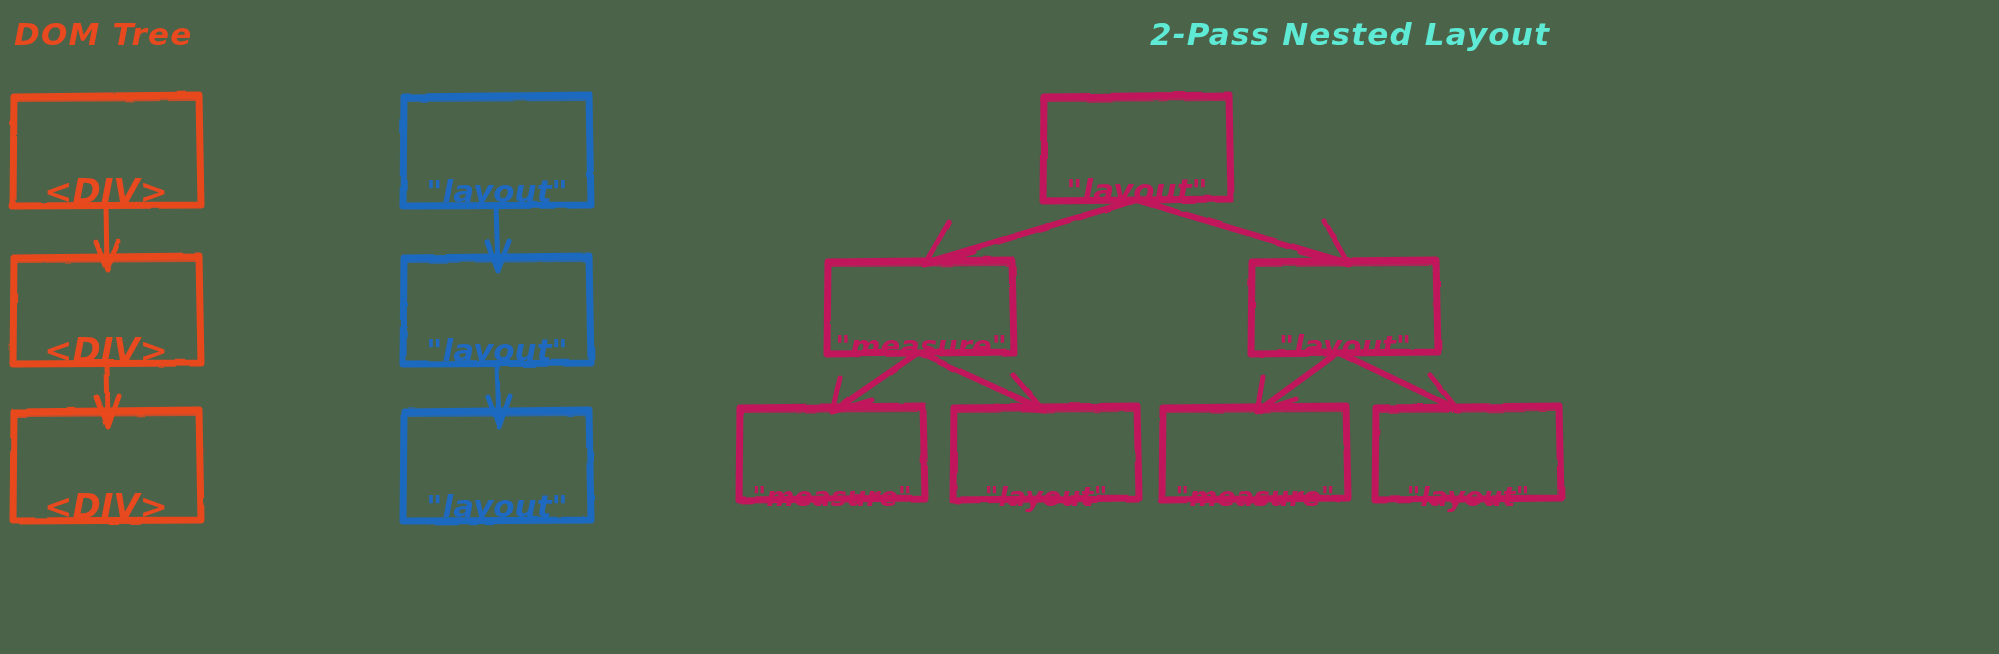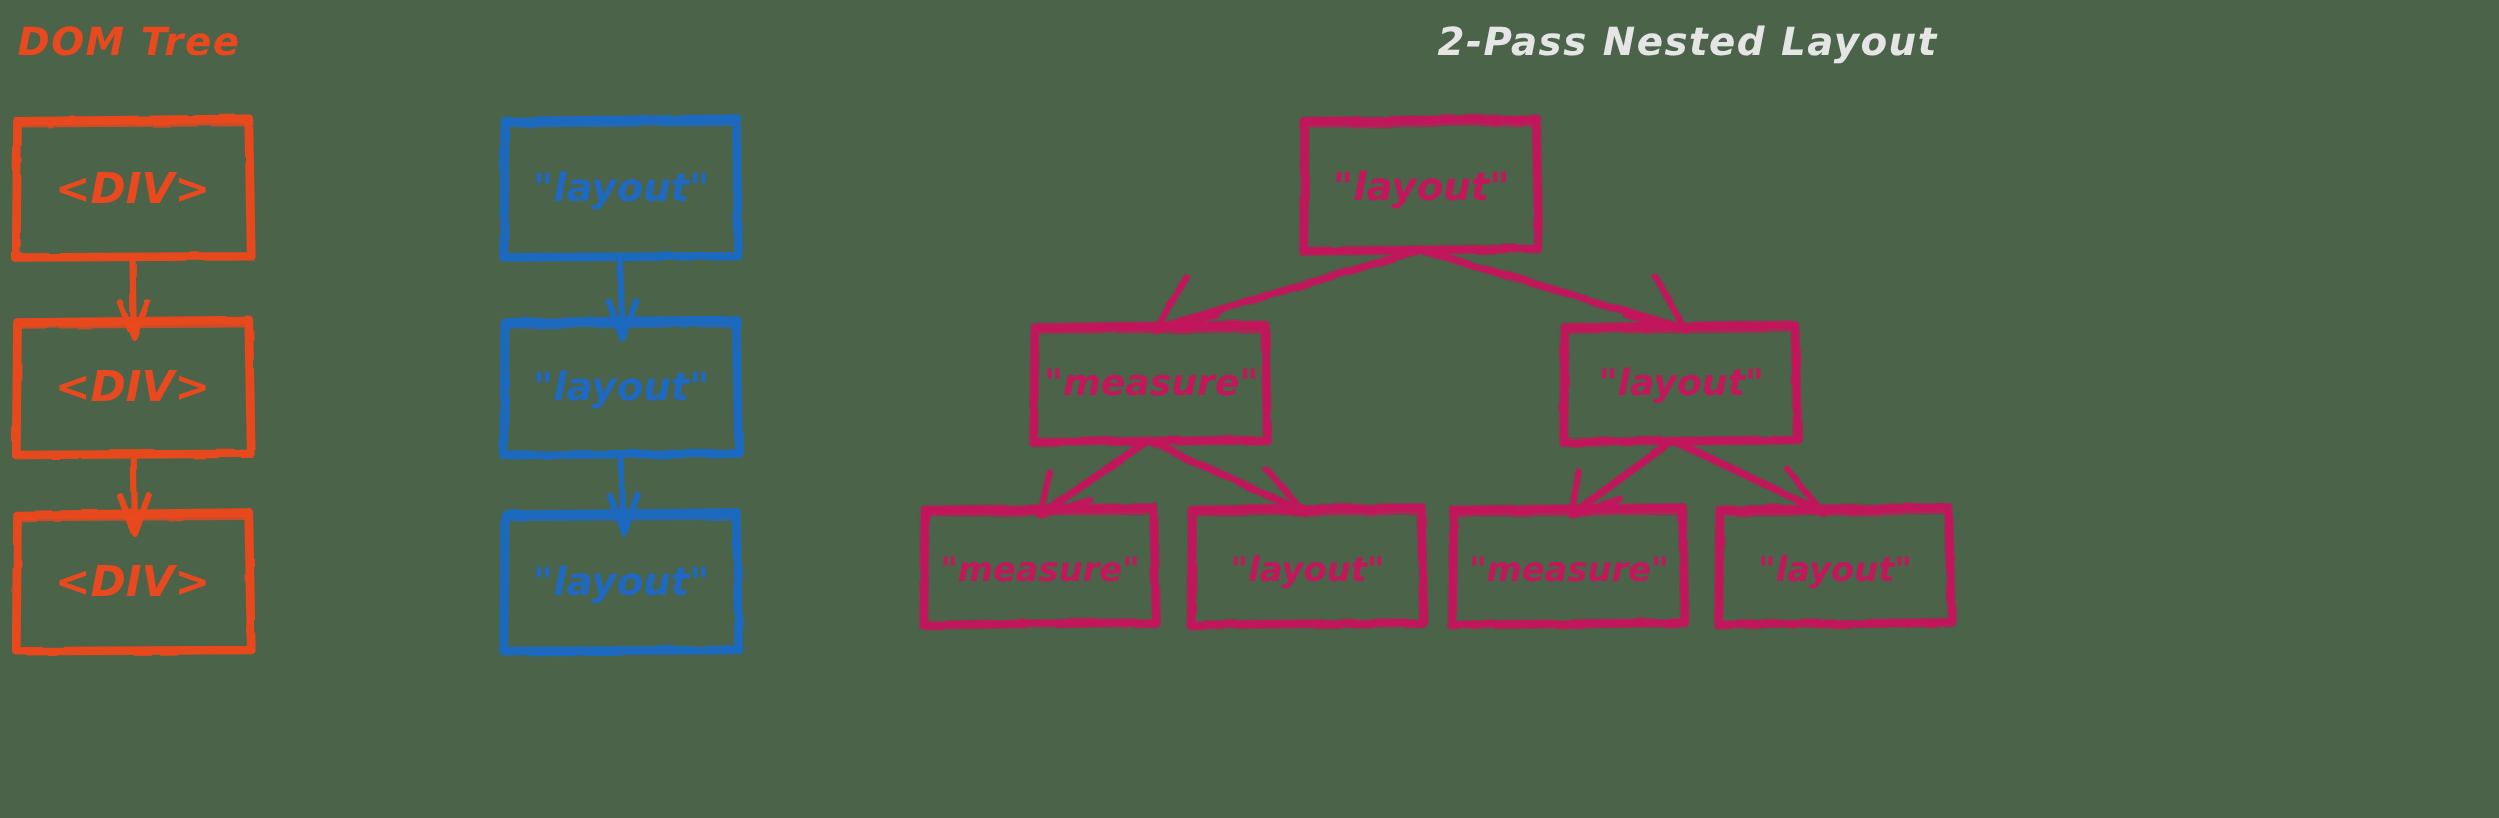--- a/index.html
+++ b/index.html
@@ -23,20 +23,21 @@
     white-space:nowrap;
   }
   .boxlabel{
     position:absolute;
     font-family:"DejaVu Sans", sans-serif;
     font-weight:700;
     font-style:italic;
     white-space:nowrap;
     text-align:center;
     transform:translate(-50%,-50%);
+    margin-top:40px;
   }
 </style>
 </head>
 <body>
 
 <div id="stage">
 
   <svg viewBox="0 0 1999 654">
     <defs>
       <filter id="rough" x="-6%" y="-6%" width="112%" height="112%">
@@ -117,21 +118,21 @@
       <path d="M1165 411 L1344 410" stroke-width="4" opacity=".8"></path>
 
       <path d="M1376 408 L1559 406 L1561 498 L1375 500 Z"></path>
       <path d="M1378 411 L1557 410" stroke-width="4" opacity=".8"></path>
     </g>
   </svg>
 
   <div class="title" style="left:14px;top:16px;color:#e8491f;">DOM Tree</div>
 
 
-  <div class="title" style="left:1150px;top:16px;color:#e5e5e5;">2-Pass Nested Layout</div>
+  <div class="title" style="left:1150px;top:16px;color:#5eead4;">2-Pass Nested Layout</div>
 
   <div class="boxlabel" style="left:106px;top:151px;color:#e8491f;font-size:34px;">&lt;DIV&gt;</div>
   <div class="boxlabel" style="left:106px;top:310px;color:#e8491f;font-size:34px;">&lt;DIV&gt;</div>
   <div class="boxlabel" style="left:106px;top:466px;color:#e8491f;font-size:34px;">&lt;DIV&gt;</div>
 
   <div class="boxlabel" style="left:497px;top:151px;color:#1f69c0;font-size:31px;">"layout"</div>
   <div class="boxlabel" style="left:497px;top:310px;color:#1f69c0;font-size:31px;">"layout"</div>
   <div class="boxlabel" style="left:497px;top:466px;color:#1f69c0;font-size:31px;">"layout"</div>
 
   <div class="boxlabel" style="left:1137px;top:150px;color:#c2185b;font-size:31px;">"layout"</div>

